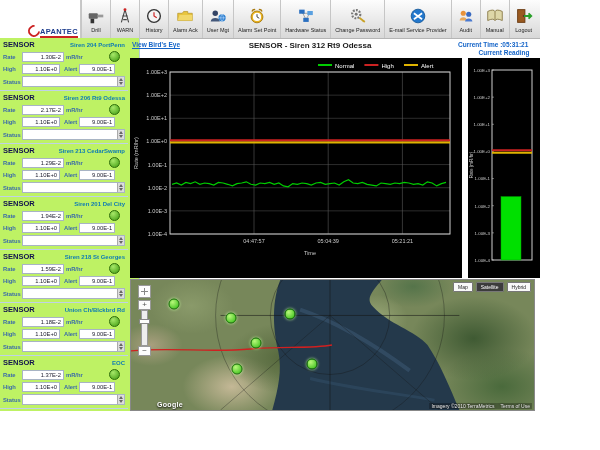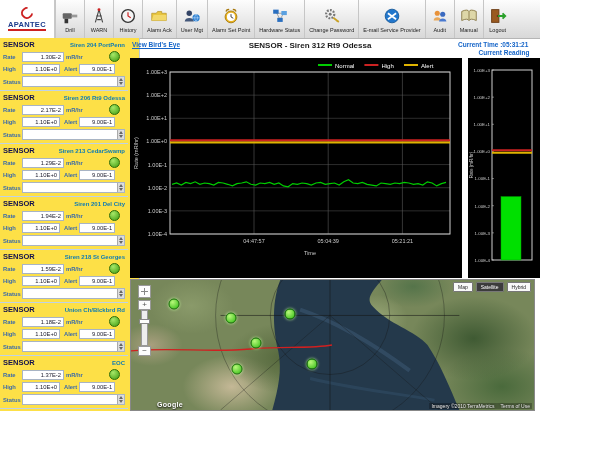--- a/index.html
+++ b/index.html
@@ -1,29 +1,29 @@
 <!DOCTYPE html>
 <html><head>
 <meta charset="utf-8">
 <style>
   html,body{margin:0;padding:0;background:#fff;}
   #app{position:relative;width:600px;height:450px;background:#fff;font-family:"Liberation Sans",sans-serif;overflow:hidden;}
 
   
   .toolbar{position:absolute;left:0;top:0;width:540px;height:38px;background:linear-gradient(#fdfdfd,#d8d8d8);border-bottom:1px solid #b5b5b5;display:flex;align-items:stretch;}
-  .brand{width:54px;background:#fff;display:flex;flex-direction:column;align-items:center;justify-content:center;border-right:1px solid #c8c8c8;}
+  .brand{width:54px;background:#fff;display:flex;flex-direction:row;align-items:flex-end;justify-content:center;border-right:1px solid #c8c8c8;padding-left:26px;}
   .crescent{width:8px;height:8px;border:2px solid #cc2222;border-radius:50%;border-right-color:transparent;transform:rotate(-40deg);margin-bottom:1px;}
   .brand-text{font-size:7.5px;font-weight:bold;color:#1a3a8c;border-bottom:2px solid #cc2222;letter-spacing:.3px;}
   .tb{display:flex;flex-direction:column;align-items:center;justify-content:center;padding:1px 4px;border-left:1px solid #c6c6c6;cursor:pointer;}
   .tb:first-of-type{border-left:none;}
   .tb .lbl{font-size:5.5px;color:#222;white-space:nowrap;margin-top:1px;}
   .tb svg{width:20px;height:20px;}
 
   
-  .sidebar{position:absolute;left:0;top:38px;width:140px;height:373px;background:#fde047;border-right:1px solid #b5c8dc;box-sizing:border-box;}
+  .sidebar{position:absolute;left:0;top:38px;width:140px;height:373px;background:#bef264;border-right:1px solid #b5c8dc;box-sizing:border-box;}
   .panel{position:absolute;left:0;width:128px;height:53px;border-bottom:1px solid #bfd2e6;padding:2px 3px 0 3px;box-sizing:border-box;}
   .p-head{display:flex;justify-content:space-between;align-items:baseline;}
   .p-sensor{font-size:7.5px;font-weight:bold;color:#10104e;}
   .p-name{font-size:6px;font-weight:bold;color:#0f7cb4;white-space:nowrap;}
   .p-row{display:flex;align-items:center;margin-top:2px;gap:2px;}
   .p-lab{font-size:5.8px;font-weight:bold;color:#3a6aaa;width:17px;flex:none;}
   .p-lab.alert-l{width:auto;margin-left:2px;}
   .p-val{font-size:5.8px;background:#fff;border:1px solid #a8b4c4;color:#223;padding:0 2px;text-align:right;height:8px;line-height:8px;}
   .p-val.rate{width:36px;}
   .p-val.high{width:32px;}

